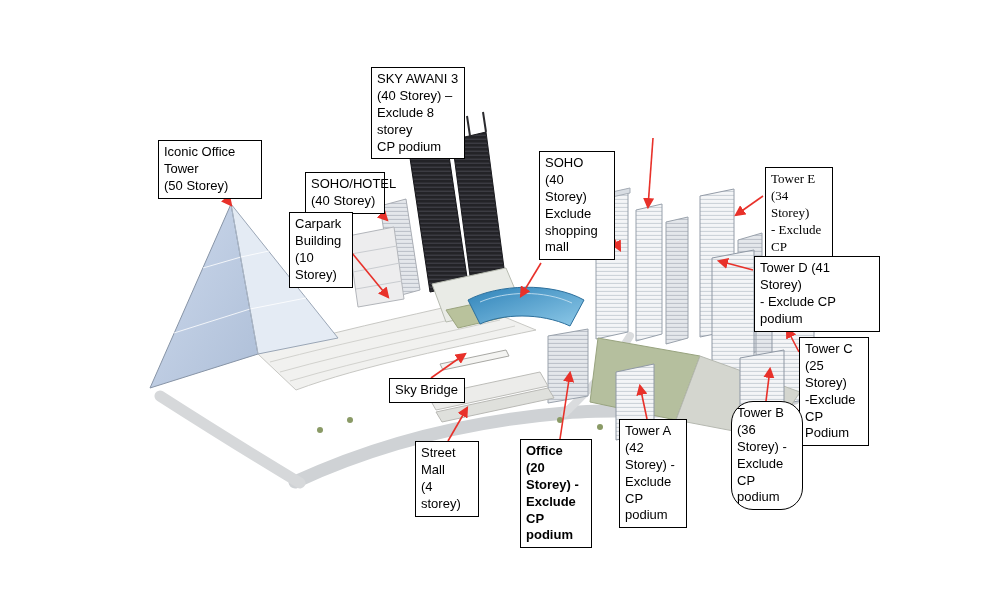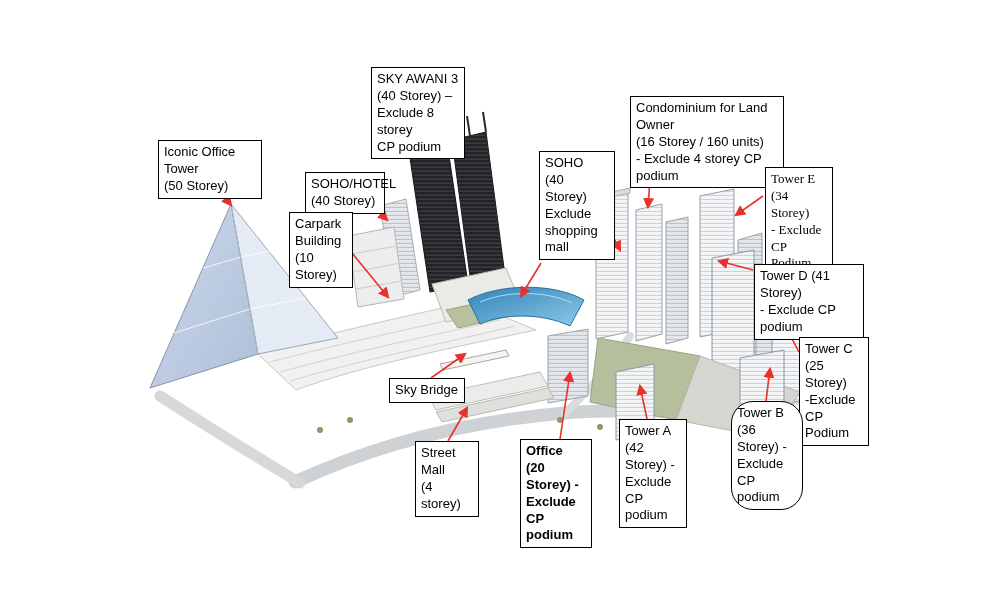--- a/index.html
+++ b/index.html
@@ -15,21 +15,21 @@
            padding:3px 5px;white-space:pre-line;box-sizing:border-box;}
   
   #co-0{left:158px;top:140px;width:104px;}
   #co-1{left:371px;top:67px;width:94px;}
   #co-2{left:630px;top:96px;width:154px;}
   #co-3{left:305px;top:172px;width:80px;}
   #co-4{left:539px;top:151px;width:76px;}
   #co-5{left:765px;top:167px;width:68px;font-family:Liberation Serif, serif;}
   #co-6{left:289px;top:212px;width:64px;}
   #co-7{left:529px;top:217px;width:60px;}
-  #co-8{left:754px;top:256px;width:110px;margin-top:8px;}
+  #co-8{left:754px;top:256px;width:126px;}
   #co-9{left:799px;top:337px;width:70px;}
   #co-10{left:389px;top:378px;width:76px;}
   #co-11{left:731px;top:401px;width:72px;border-radius:22px;}
   #co-12{left:415px;top:441px;width:64px;}
   #co-13{left:520px;top:439px;width:72px;font-weight:bold;}
   #co-14{left:619px;top:419px;width:68px;}
 </style>
 </head>
 <body>
 
@@ -183,23 +183,20 @@
     <line x1="560" y1="439" x2="570" y2="373" marker-end="url(#ah)"></line>
     <line x1="647" y1="419" x2="640" y2="386" marker-end="url(#ah)"></line>
   </svg>
 
   <div id="co-0" class="callout">Iconic Office Tower
 (50 Storey)</div>
   <div id="co-1" class="callout">SKY AWANI 3
 (40 Storey) –
 Exclude 8 storey
 CP podium</div>
-  <div id="co-2" class="callout">Condominium for Land Owner
-(16 Storey / 160 units)
-- Exclude 4 storey CP podium</div>
   <div id="co-3" class="callout">SOHO/HOTEL
 (40 Storey)</div>
   <div id="co-4" class="callout">SOHO
 (40 Storey)
 Exclude
 shopping mall</div>
   <div id="co-5" class="callout">Tower E
 (34 Storey)
 - Exclude CP
 Podium</div>

